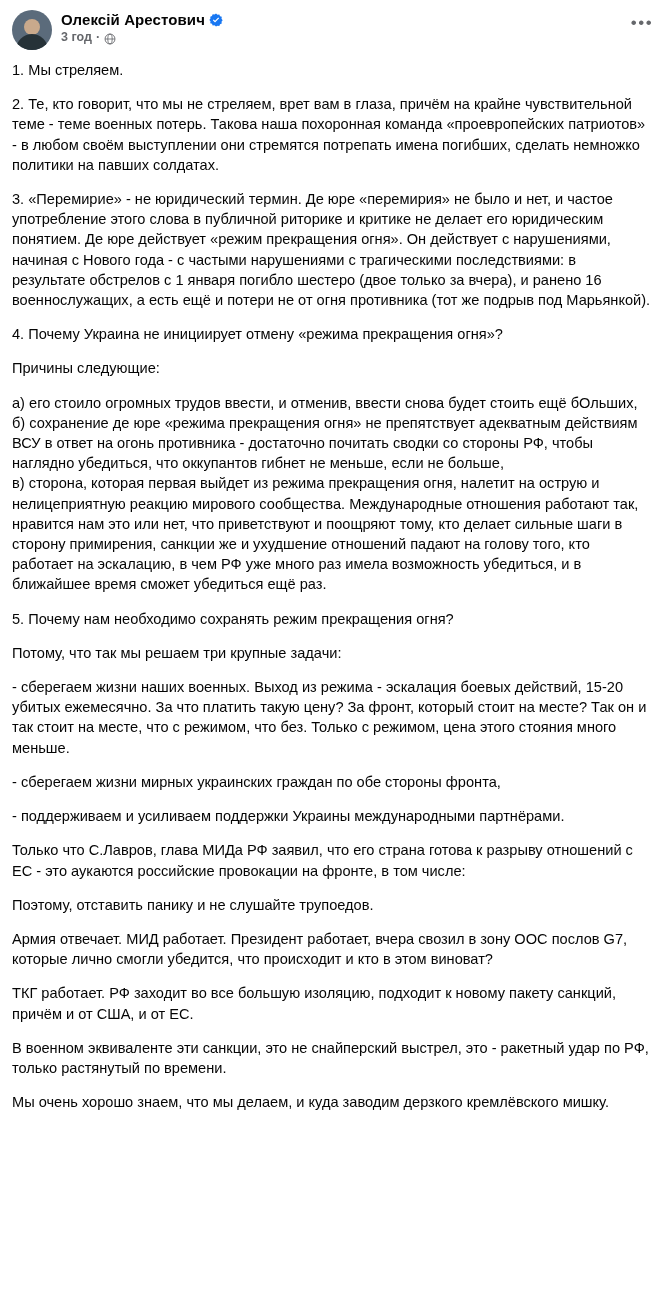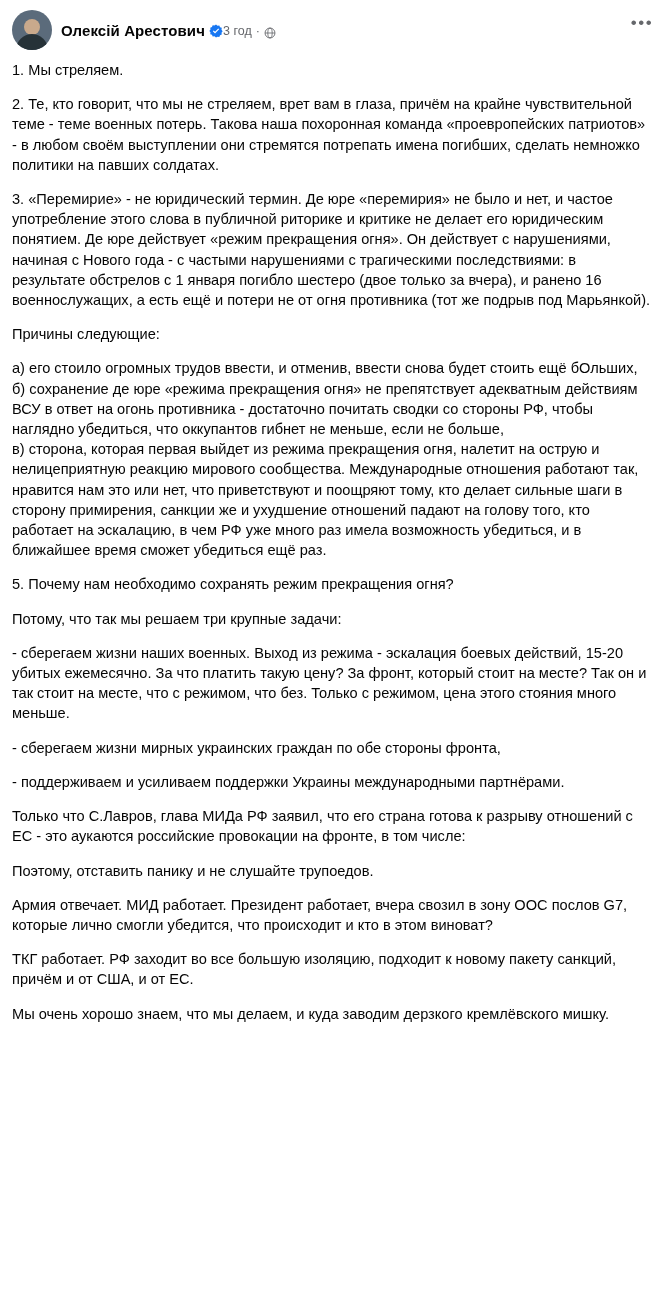--- a/index.html
+++ b/index.html
@@ -52,21 +52,21 @@
     transform: translateX(-50%);
     width: 32px;
     height: 20px;
     border-radius: 16px 16px 0 0;
     background: #263238;
   }
   .header-text {
     margin-left: 9px;
     padding-top: 1px;
     display: flex;
-    flex-direction: row;
+    flex-direction: column;
     justify-content: flex-start;
     min-height: 40px;
   }
   .name-line {
     display: flex;
     align-items: center;
     line-height: 17px;
   }
   .author {
     font-size: 15px;
@@ -83,20 +83,21 @@
     flex: 0 0 14px;
   }
   .verified svg { display: block; }
   .meta-line {
     display: flex;
     align-items: center;
     font-size: 12.5px;
     color: #65676b;
     margin-top: 2px;
     line-height: 15px;
+    font-weight: bold;
   }
   .meta-dot {
     margin: 0 4px;
     font-size: 12.5px;
     color: #65676b;
   }
   .globe-icon {
     display: inline-block;
     width: 12px;
     height: 12px;
@@ -174,30 +175,32 @@
         </span>
       </div>
     </div>
     <div class="more-btn">•••</div>
   </div>
 
   <div class="post-body">
     <p class="para">1. Мы стреляем.</p>
     <p class="para">2. Те, кто говорит, что мы не стреляем, врет вам в глаза, причём на  крайне чувствительной теме - теме военных потерь. Такова наша похоронная команда «проевропейских патриотов» - в любом своём выступлении они стремятся потрепать имена погибших, сделать немножко политики на павших солдатах.</p>
     <p class="para">3. «Перемирие» - не юридический термин. Де юре «перемирия» не было и нет, и частое употребление этого слова в публичной риторике и критике не делает его юридическим понятием. Де юре действует «режим прекращения огня». Он действует с нарушениями, начиная с Нового года - с частыми нарушениями с трагическими последствиями: в результате обстрелов с 1 января погибло шестеро (двое только за вчера), и ранено 16 военнослужащих, а есть ещё и потери не от огня противника (тот же подрыв под Марьянкой).</p>
+    <p class="para">4. Почему Украина не инициирует отмену «режима прекращения огня»?</p>
     <p class="para">Причины следующие:</p>
     <p class="para">а) его стоило огромных трудов ввести, и отменив, ввести снова будет стоить ещё бОльших,
 б) сохранение де юре «режима прекращения огня» не препятствует адекватным действиям ВСУ в ответ на огонь противника - достаточно почитать сводки со стороны РФ, чтобы наглядно убедиться, что оккупантов гибнет не меньше, если не больше,
 в) сторона, которая первая выйдет из режима прекращения огня, налетит на острую и нелицеприятную реакцию мирового сообщества. Международные отношения работают так, нравится нам это или нет, что приветствуют и поощряют тому, кто делает сильные шаги в сторону примирения, санкции же и ухудшение отношений падают на голову того, кто работает на эскалацию, в чем РФ уже много раз имела возможность убедиться, и в ближайшее время сможет убедиться ещё раз.</p>
     <p class="para">5. Почему нам необходимо сохранять режим прекращения огня?</p>
     <p class="para">Потому, что так мы решаем три крупные задачи:</p>
     <p class="para">- сберегаем жизни наших военных. Выход из режима - эскалация боевых действий, 15-20 убитых ежемесячно. За что платить такую цену? За фронт, который стоит на месте? Так он и так стоит на месте, что с режимом, что без. Только с режимом, цена этого стояния много меньше.</p>
     <p class="para">- сберегаем жизни мирных украинских граждан по обе стороны фронта,</p>
     <p class="para">- поддерживаем и усиливаем поддержки Украины международными партнёрами.</p>
     <p class="para">Только что С.Лавров, глава МИДа РФ заявил, что его страна готова к разрыву отношений с ЕС - это аукаются российские провокации на фронте, в том числе:</p>
     <p class="para">Поэтому, отставить панику и не слушайте трупоедов.</p>
     <p class="para">Армия отвечает. МИД работает. Президент работает, вчера свозил в зону ООС послов G7, которые лично смогли убедится, что происходит и кто в этом виноват?</p>
     <p class="para">ТКГ работает. РФ заходит во все большую изоляцию, подходит к новому пакету санкций, причём и от США, и от ЕС.</p>
+    <p class="para">В военном эквиваленте эти санкции, это не снайперский выстрел, это - ракетный удар по РФ, только растянутый по времени.</p>
     <p class="para">Мы очень хорошо знаем, что мы делаем, и куда заводим дерзкого кремлёвского мишку.</p>
 
   </div>
 
 </div>
 
 </body></html>

